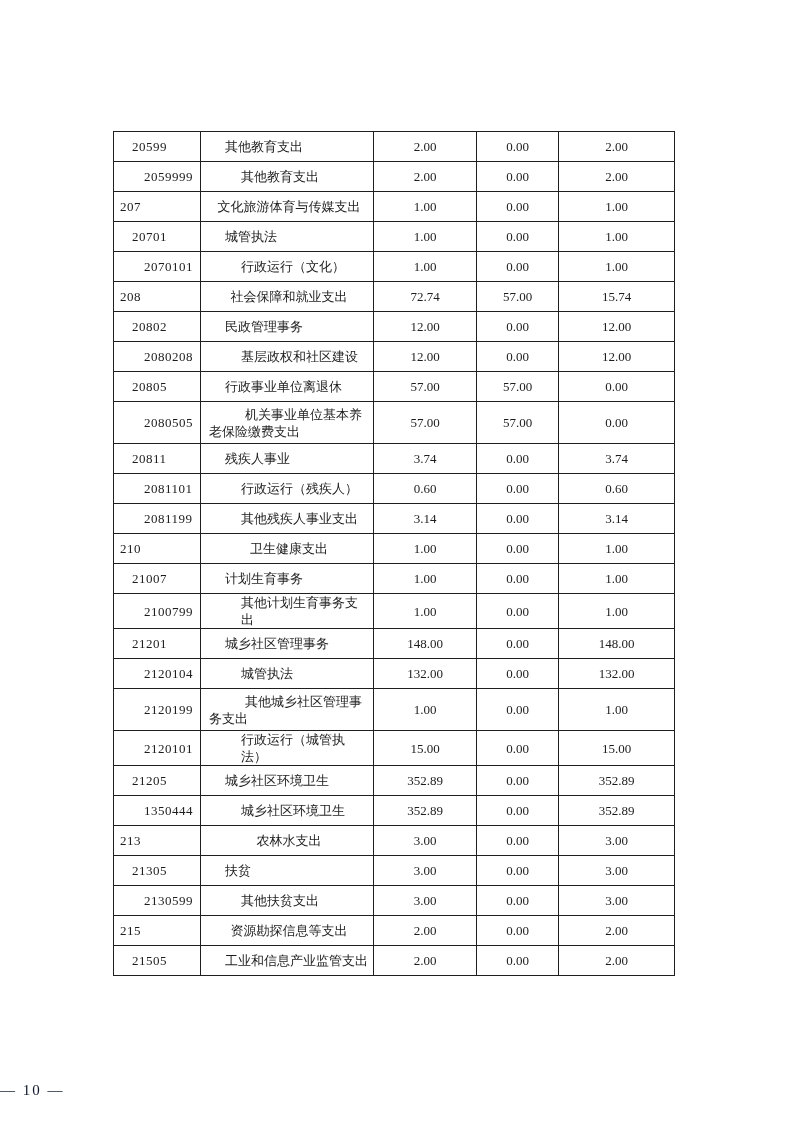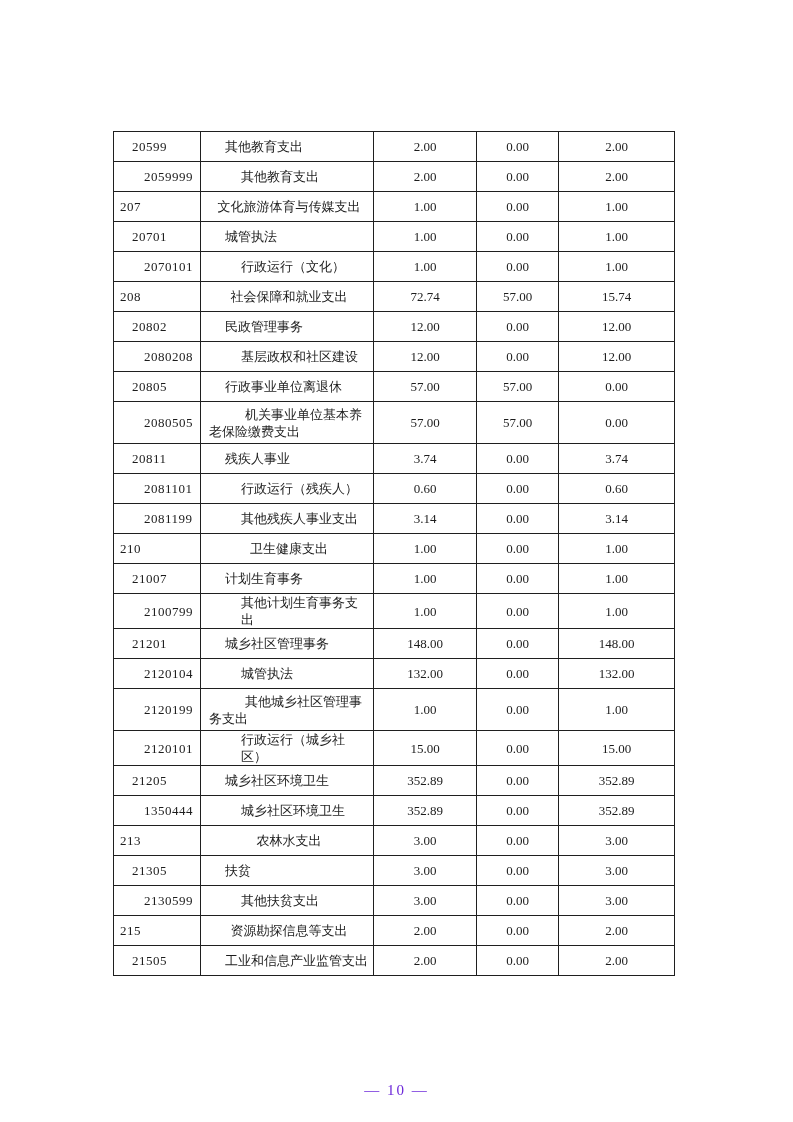--- a/index.html
+++ b/index.html
@@ -40,23 +40,22 @@
   td.name.lv1 { padding-left: 8px; text-align: center; }
   td.name.lv2 { padding-left: 24px; }
   td.name.lv3 { padding-left: 40px; }
   td.name.wrap { text-indent: 36px; }
   td.num { text-align: center; padding: 0 4px; word-spacing: 2px; }
   .footer {
     position: absolute;
     left: 0;
     right: 0;
     top: 1082px;
-    text-align: center;
     font-size: 15px;
-    color: #6d28d9;
+    color: #0f172a;
     letter-spacing: 2px;
   }
 </style>
 </head>
 <body>
 
 <div class="page">
 
   <table class="budget">
     <colgroup>
@@ -195,21 +194,21 @@
         </tr>
         <tr class="tall">
           <td class="code lv3">2120199</td>
           <td class="name wrap">其他城乡社区管理事务支出</td>
           <td class="num">1.00</td>
           <td class="num">0.00</td>
           <td class="num">1.00</td>
         </tr>
         <tr>
           <td class="code lv3">2120101</td>
-          <td class="name lv3">行政运行（城乡社区）</td>
+          <td class="name lv3">行政运行（城管执法）</td>
           <td class="num">15.00</td>
           <td class="num">0.00</td>
           <td class="num">15.00</td>
         </tr>
         <tr>
           <td class="code lv2">21205</td>
           <td class="name lv2">城乡社区环境卫生</td>
           <td class="num">352.89</td>
           <td class="num">0.00</td>
           <td class="num">352.89</td>

